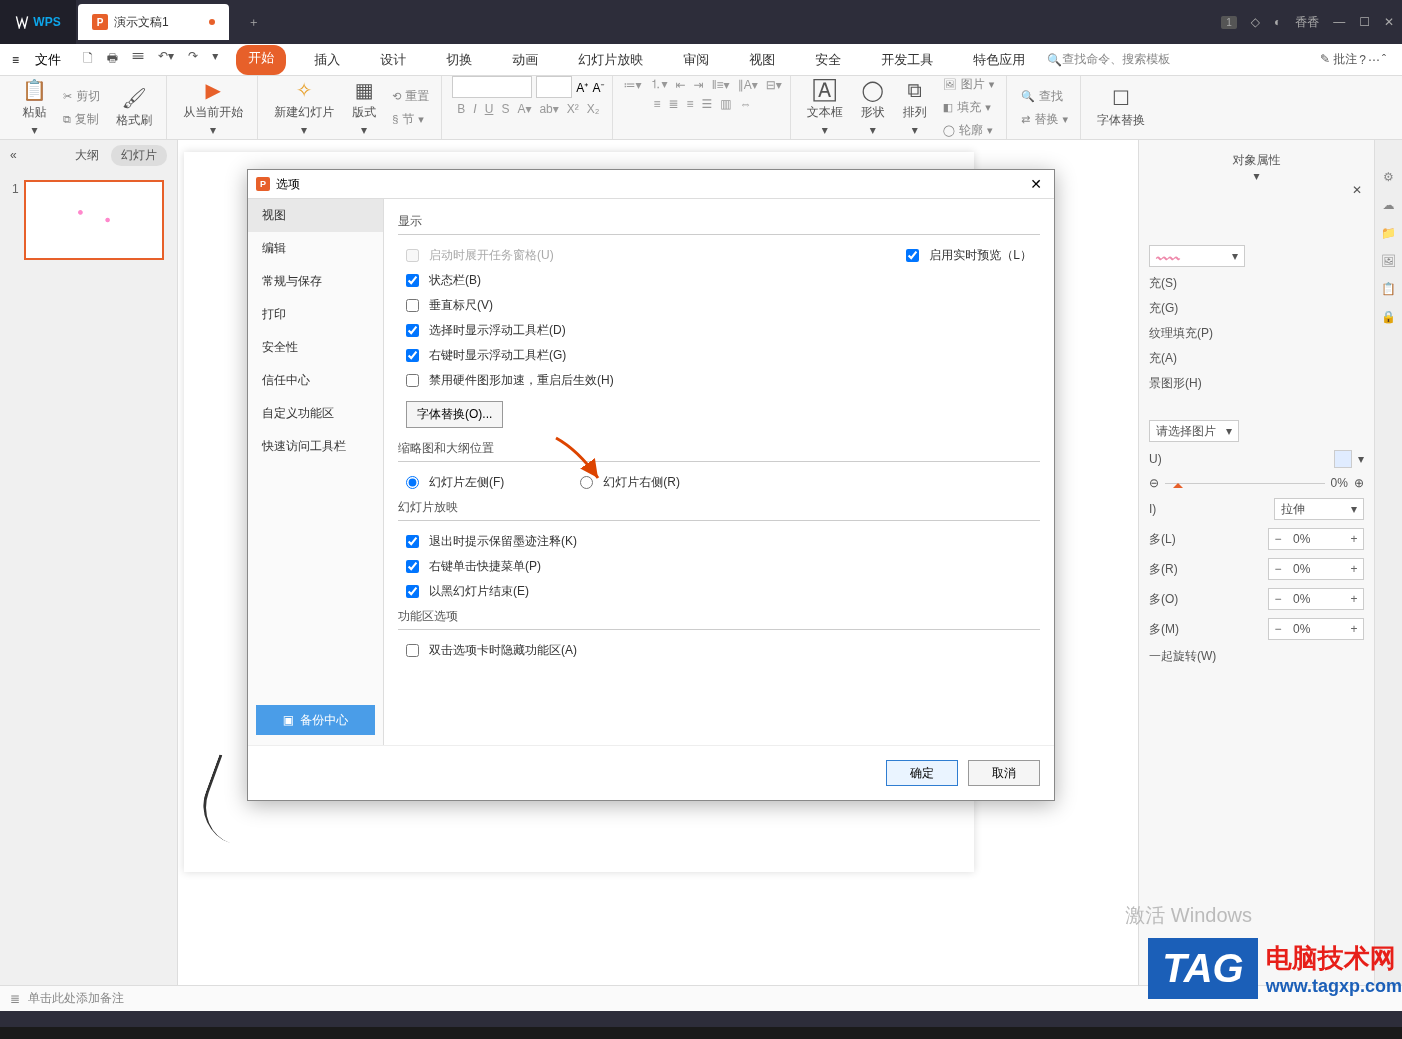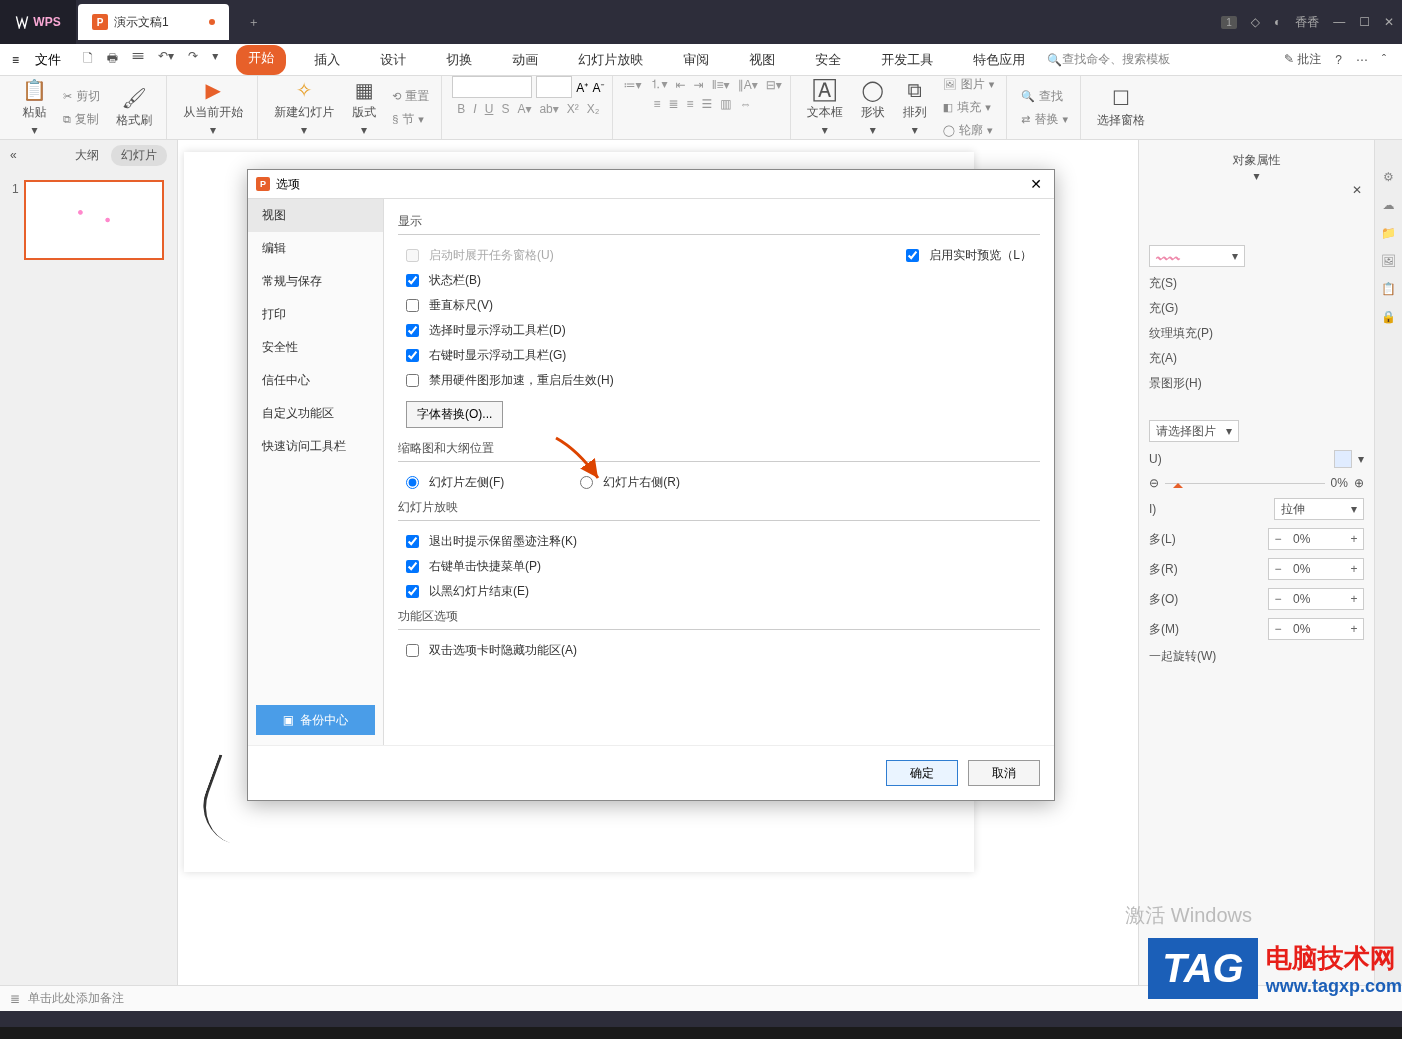--- a/index.html
+++ b/index.html
@@ -1,40 +1,40 @@
 <!DOCTYPE html>
 <html><head>
 <meta charset="utf-8">
 <style>
 * { margin: 0; padding: 0; box-sizing: border-box; font-family: "Microsoft YaHei", sans-serif; font-size: 12px; }
 body { background: #fff; width: 1402px; height: 1039px; overflow: hidden; position: relative; }
 
 
 .titlebar { height: 44px; background: #2d2d3a; display: flex; align-items: center; color: #ccc; }
-.wps-logo { width: 76px; height: 44px; display: flex; align-items: center; justify-content: center; background: #1f1f29; color: #f9a8d4; font-weight: bold; }
+.wps-logo { width: 76px; height: 44px; display: flex; align-items: center; justify-content: center; background: #1f1f29; color: #0ea5e9; font-weight: bold; }
 .wps-logo svg { margin-right: 4px; }
 .doc-tab { height: 36px; margin: 4px 2px; padding: 0 14px; display: flex; align-items: center; border-radius: 4px 4px 0 0; }
 .doc-tab.active { background: #fff; color: #333; }
 .doc-tab .p-icon { width: 16px; height: 16px; background: #e7602a; color: #fff; display: flex; align-items: center; justify-content: center; border-radius: 2px; margin-right: 6px; font-size: 10px; font-weight: bold; }
 .doc-tab .dot { width: 6px; height: 6px; background: #e7602a; border-radius: 50%; margin-left: 40px; }
 .add-tab { width: 30px; height: 30px; display: flex; align-items: center; justify-content: center; color: #aaa; margin-left: 8px; }
 .win-controls { margin-left: auto; display: flex; align-items: center; padding-right: 8px; gap: 14px; color: #aaa; }
 .win-controls .badge { background: #555; padding: 1px 5px; border-radius: 2px; font-size: 10px; }
 
 
 .menubar { height: 32px; background: #fff; border-bottom: 1px solid #ddd; display: flex; align-items: center; padding: 0 6px; }
 .menubar .ham { padding: 4px 6px; }
 .menubar .file-btn { padding: 4px 10px; font-size: 13px; }
 .menubar .qat { display: flex; gap: 6px; padding: 0 8px; color: #555; }
 .menubar .qat span { padding: 4px; }
 .menubar .tabs { display: flex; gap: 16px; margin-left: 6px; }
 .menubar .tab { padding: 6px 12px; font-size: 13px; color: #333; }
 .menubar .tab.active { background: #e7602a; color: #fff; border-radius: 12px; padding: 4px 12px; }
 .menubar .search { margin-left: 10px; display: flex; align-items: center; color: #888; }
-.menubar .right { margin-left: auto; display: flex; align-items: center; gap: 14px; padding-right: 10px; color: #555; }
+.menubar .right { margin-left: auto; display: flex; align-items: center; gap: 2px; padding-right: 10px; color: #555; }
 
 
 .ribbon { height: 64px; background: #f7f7f7; border-bottom: 1px solid #ddd; display: flex; align-items: center; padding: 0 8px; gap: 2px; overflow: hidden; }
 .ribbon .group { display: flex; align-items: center; padding: 0 8px; height: 100%; border-right: 1px solid #e0e0e0; gap: 6px; }
 .ribbon .bigbtn { display: flex; flex-direction: column; align-items: center; justify-content: center; gap: 2px; padding: 4px 6px; color: #555; }
 .ribbon .bigbtn .ico { font-size: 20px; height: 24px; display: flex; align-items: center; }
 .ribbon .smallcol { display: flex; flex-direction: column; gap: 2px; }
 .ribbon .smallbtn { display: flex; align-items: center; gap: 4px; padding: 2px 4px; color: #888; font-size: 11px; }
 .font-row { display: flex; gap: 4px; align-items: center; }
 .font-input { border: 1px solid #ccc; height: 22px; padding: 0 4px; background: #fff; }
@@ -237,21 +237,21 @@
   </div>
   <div class="group">
     <div class="smallcol">
       <div class="smallbtn">🔍 <span>查找</span></div>
       <div class="smallbtn">⇄ <span>替换</span>▾</div>
     </div>
   </div>
   <div class="group" style="border:none;">
     <div class="bigbtn">
         <span class="ico">☐</span>
-        <span>选择窗格</span>
+        <span>字体替换</span>
       </div>
   </div>
 </div>
 
 <div class="content">
   <div class="left-panel">
     <div class="left-tabs">
       <span class="collapse">«</span>
       <span>大纲</span>
       <span class="active">幻灯片</span>

